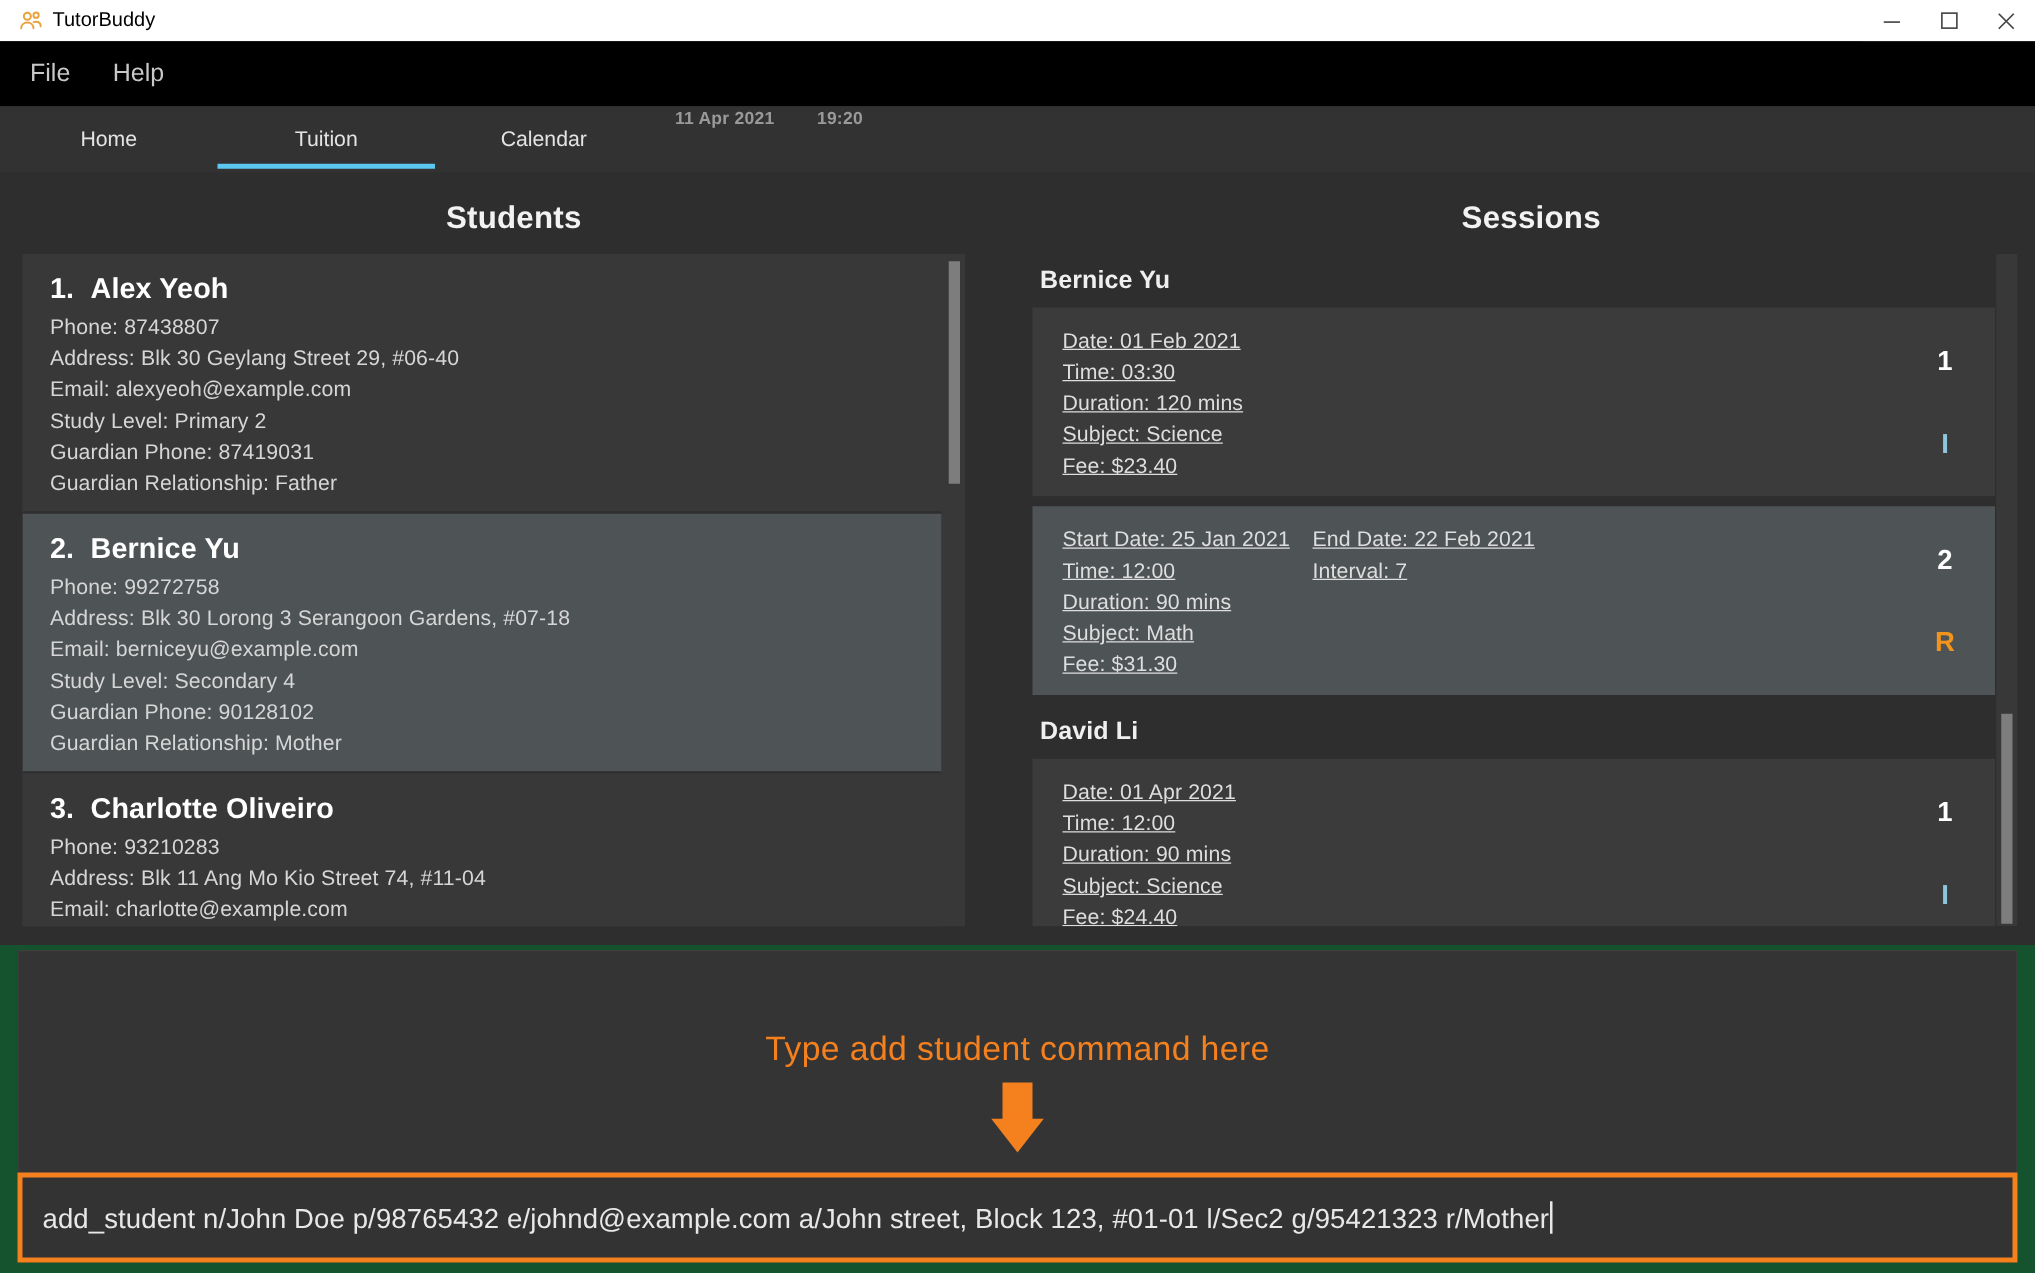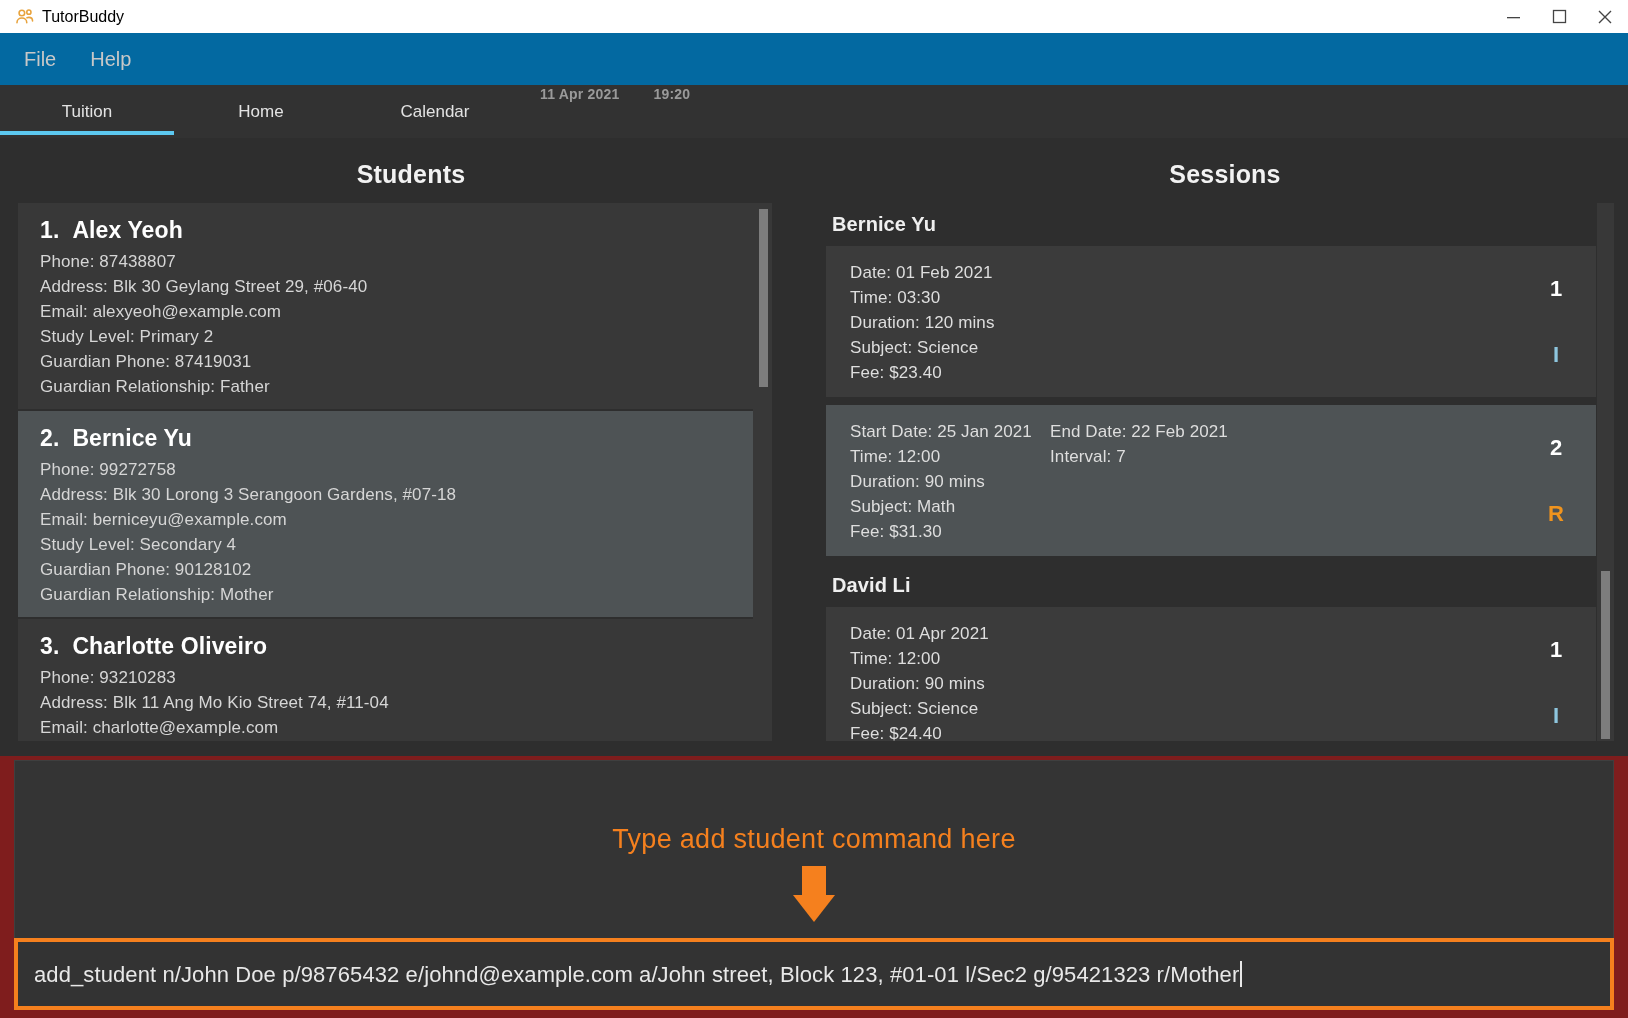--- a/index.html
+++ b/index.html
@@ -45,21 +45,21 @@
     background: #ffffff;
   }
   .winbtn svg { display:block; }
 
   
   .menubar {
     position: absolute;
     top: 33px; left: 0;
     width: 1628px;
     height: 52px;
-    background: #0369a1;
+    background: #000000;
     display: flex;
     align-items: center;
     padding-left: 24px;
     gap: 34px;
   }
   .menu-item {
     font-size: 20px;
     color: #c8c8c8;
     font-family: "Liberation Sans", sans-serif;
   }
@@ -206,20 +206,21 @@
     display: flex;
     gap: 0;
   }
   .field-col-a { width: 200px; }
   .field-col-b { width: 220px; }
   .session-line {
     font-size: 17px;
     color: #dedede;
     line-height: 25px;
     letter-spacing: 0.1px;
+    text-decoration: underline;
   }
   .session-badges {
     position: absolute;
     right: 26px;
     top: 0; bottom: 0;
     width: 28px;
     display: flex;
     flex-direction: column;
     justify-content: center;
     align-items: center;
@@ -238,21 +239,21 @@
   }
   .badge-type.single { color: #8ec6de; }
   .badge-type.recurring { color: #f0941e; }
 
   
   .bottom {
     position: absolute;
     top: 756px; left: 0;
     width: 1628px;
     height: 262px;
-    background: #7f1d1d;
+    background: #14532d;
   }
   .bottom-box {
     position: absolute;
     top: 4px; left: 14px;
     width: 1600px;
     height: 198px;
     background: #343434;
     border: 1px solid #3f3f3f;
   }
   .annotation {
@@ -349,22 +350,22 @@
       </div>
     </div>
   </div>
 
   <div class="menubar">
     <div class="menu-item">File</div>
     <div class="menu-item">Help</div>
   </div>
 
   <div class="tabbar">
+    <div class="tab">Home</div>
     <div class="tab active">Tuition</div>
-    <div class="tab">Home</div>
     <div class="tab">Calendar</div>
     <div class="clock">
       <span>11 Apr 2021</span>
       <span>19:20</span>
     </div>
   </div>
 
   <div class="content">
 
     <div class="col col-students">

